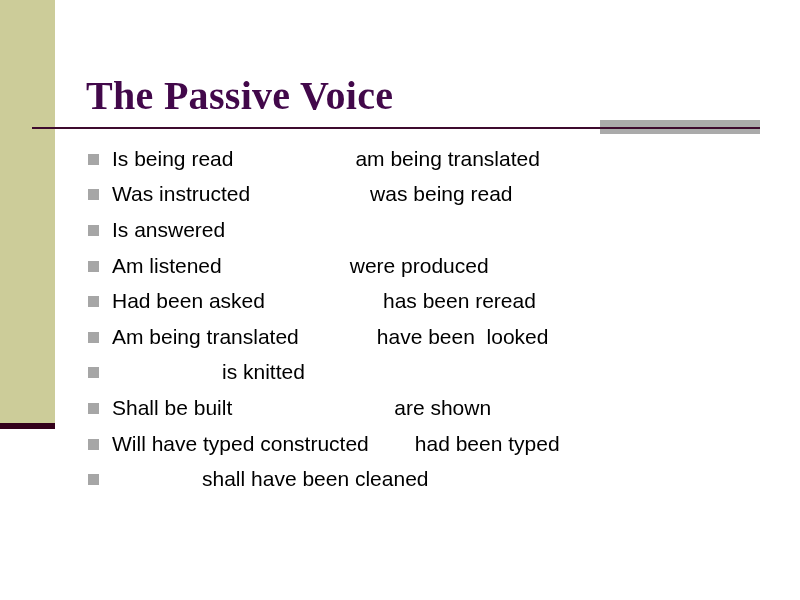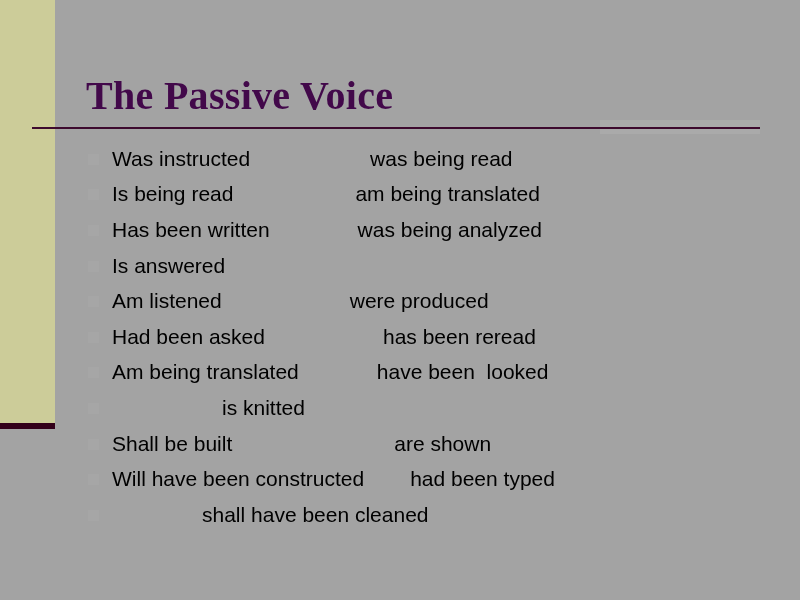--- a/index.html
+++ b/index.html
@@ -11,21 +11,21 @@
     height: 600px;
     overflow: hidden;
     background: #ffffcc;
     font-family: "Liberation Sans", sans-serif;
   }
 
   #slide {
     position: relative;
     width: 800px;
     height: 600px;
-    background: #a3a3a3;
+    background: #ffffff;
   }
 
   
   #side-band {
     position: absolute;
     left: 0;
     top: 0;
     width: 55px;
     height: 423px;
     background: #cccc99;
@@ -118,35 +118,29 @@
   <div id="side-band-cap"></div>
 
   <div id="header-accent"></div>
   <div id="title-rule"></div>
 
   <h1 id="title">The Passive Voice</h1>
 
   <div id="bullet-list">
       <div class="bullet-row">
         <span class="bullet-marker"></span>
-        <span class="row-left">Was instructed</span>
-        <span style="display: inline-block; flex: 0 0 auto; width: 120px;"></span>
-        <span class="row-right">was being read</span>
-      </div>
-      <div class="bullet-row">
-        <span class="bullet-marker"></span>
         <span class="row-left">Is being read</span>
         <span style="display: inline-block; flex: 0 0 auto; width: 122px;"></span>
         <span class="row-right">am being translated</span>
       </div>
       <div class="bullet-row">
         <span class="bullet-marker"></span>
-        <span class="row-left">Has been written</span>
-        <span style="display: inline-block; flex: 0 0 auto; width: 88px;"></span>
-        <span class="row-right">was being analyzed</span>
+        <span class="row-left">Was instructed</span>
+        <span style="display: inline-block; flex: 0 0 auto; width: 120px;"></span>
+        <span class="row-right">was being read</span>
       </div>
       <div class="bullet-row">
         <span class="bullet-marker"></span>
         <span class="row-left">Is answered</span>
         <span style="display: inline-block; flex: 0 0 auto; width: 148px;"></span>
       </div>
       <div class="bullet-row">
         <span class="bullet-marker"></span>
         <span class="row-left">Am listened</span>
         <span style="display: inline-block; flex: 0 0 auto; width: 128px;"></span>
@@ -170,21 +164,21 @@
         <span class="row-right">is knitted</span>
       </div>
       <div class="bullet-row">
         <span class="bullet-marker"></span>
         <span class="row-left">Shall be built</span>
         <span style="display: inline-block; flex: 0 0 auto; width: 162px;"></span>
         <span class="row-right">are shown</span>
       </div>
       <div class="bullet-row">
         <span class="bullet-marker"></span>
-        <span class="row-left">Will have been  constructed</span>
+        <span class="row-left">Will have typed  constructed</span>
         <span style="display: inline-block; flex: 0 0 auto; width: 46px;"></span>
         <span class="row-right">had been typed</span>
       </div>
       <div class="bullet-row">
         <span class="bullet-marker"></span>
         <span style="display: inline-block; flex: 0 0 auto; width: 90px;"></span>
         <span class="row-right">shall have been cleaned</span>
       </div>
     </div>
 

